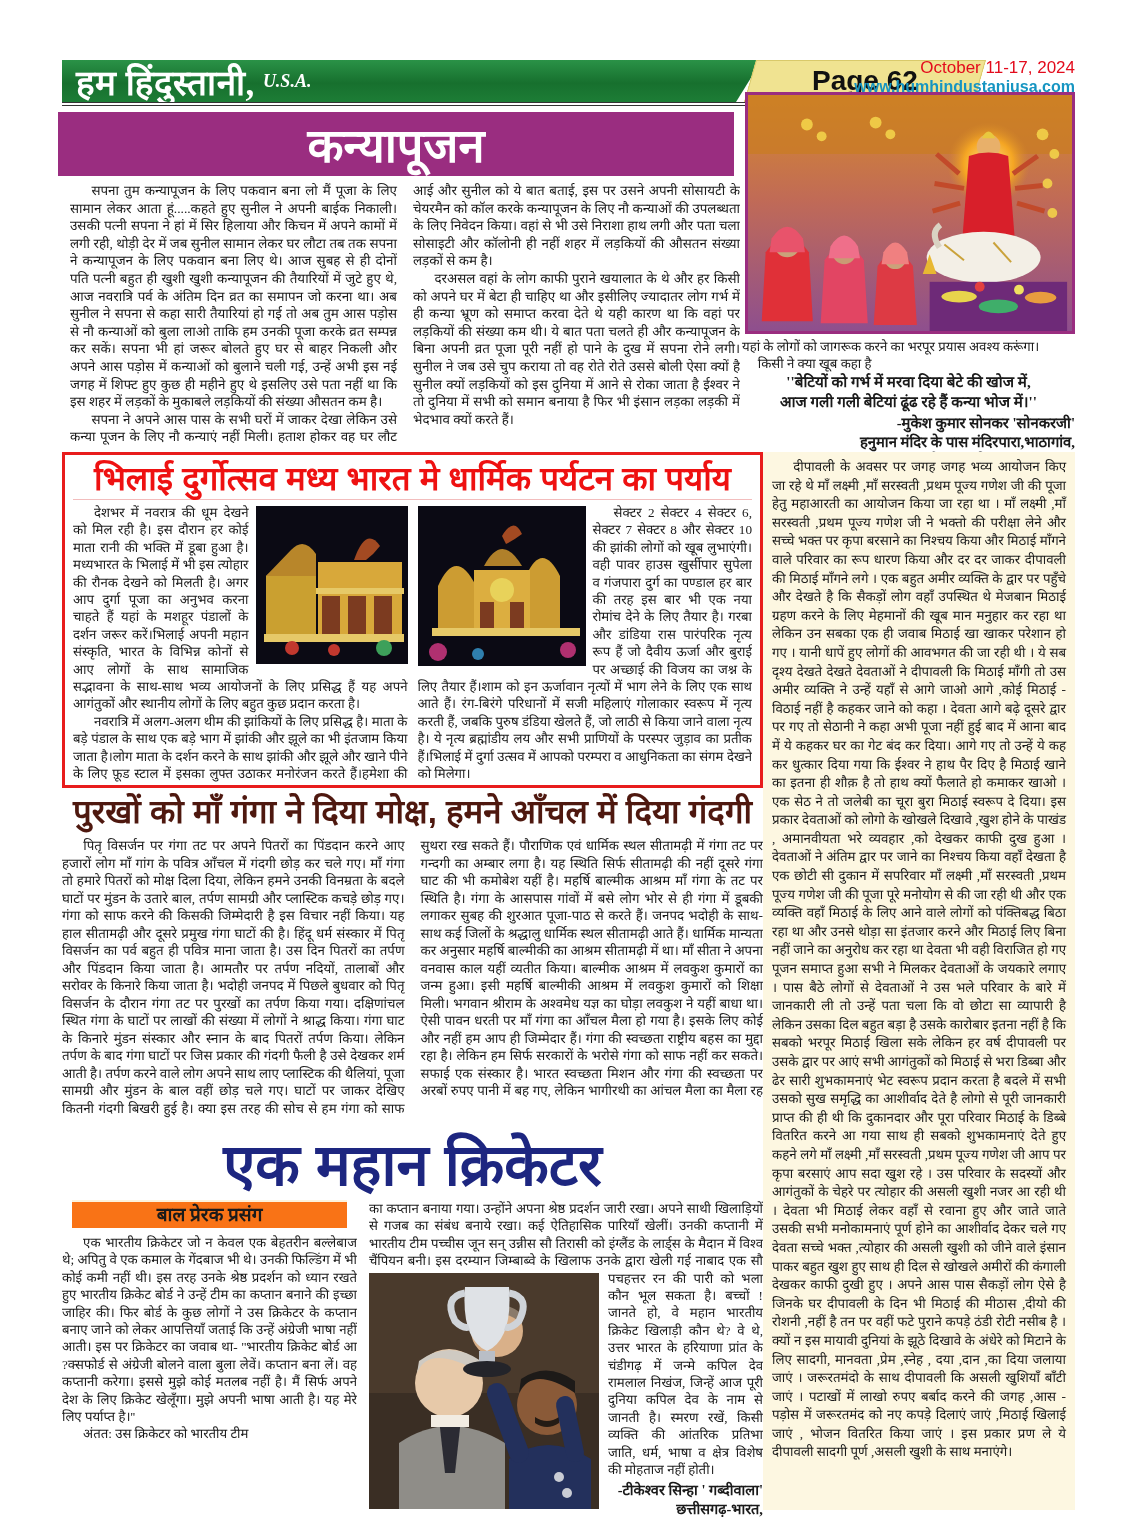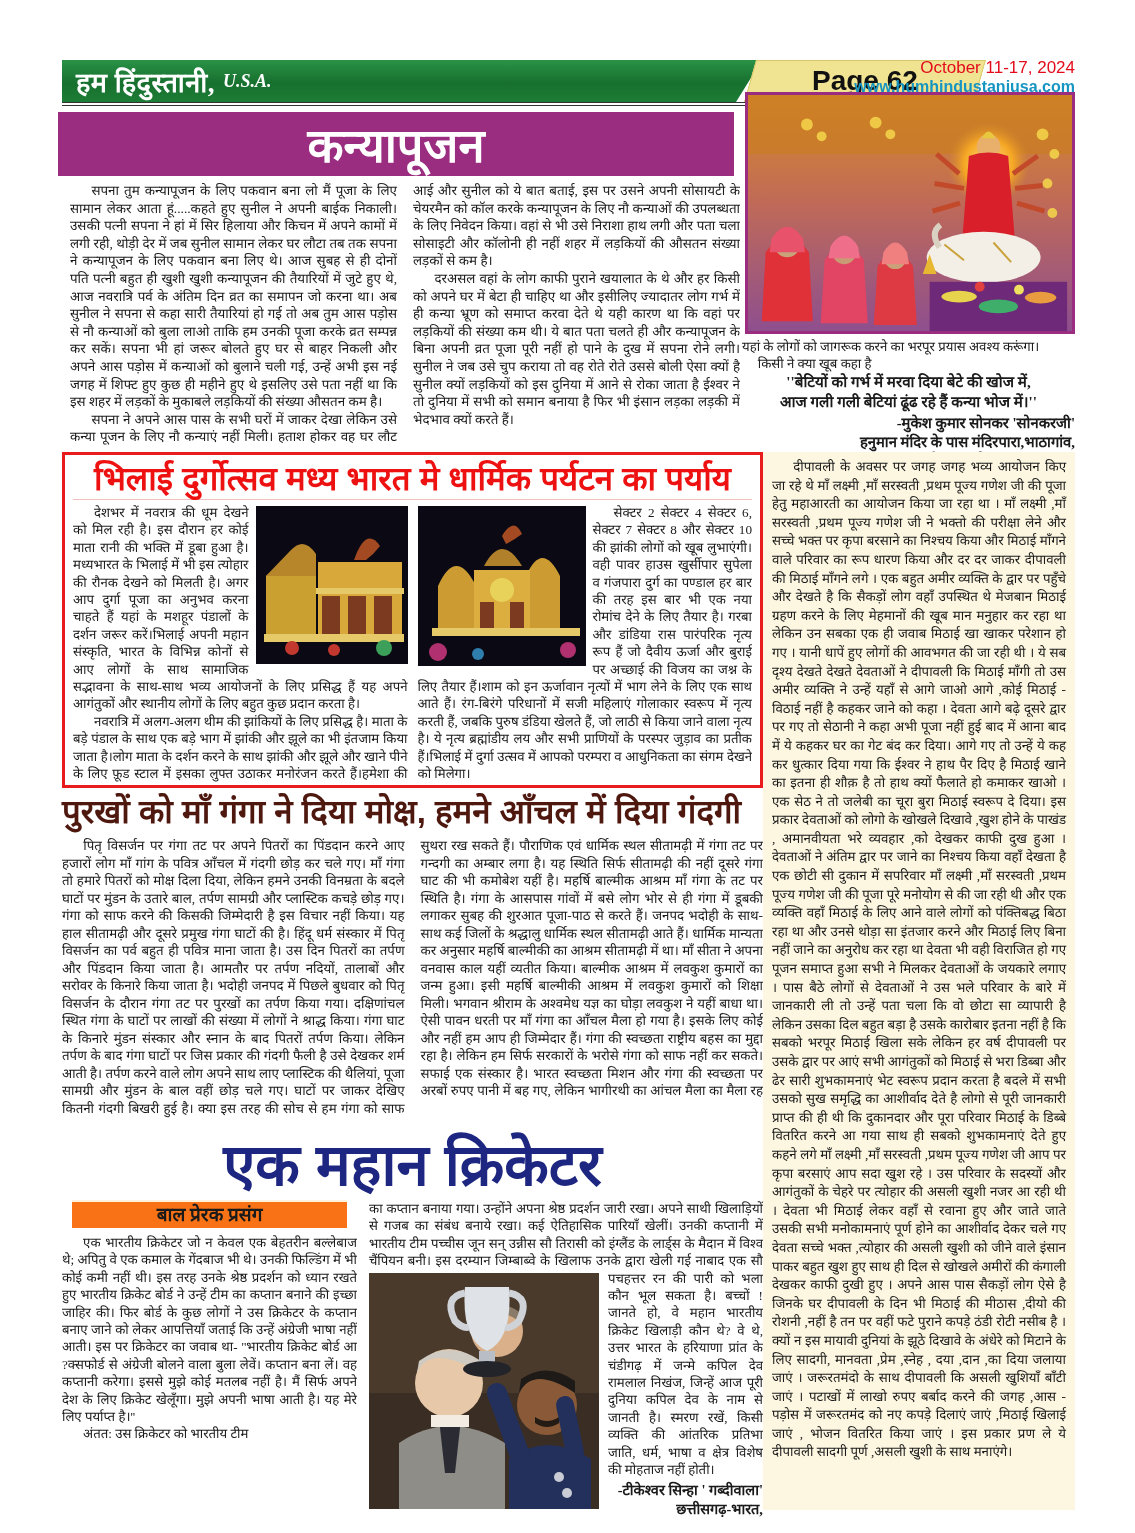--- a/index.html
+++ b/index.html
@@ -6,21 +6,21 @@
   html,body { background:#ffffff; }
   body { font-family:"Liberation Serif","DejaVu Serif",serif; color:#1a1a1a; }
   .page { position:relative; width:1135px; height:1533px; background:#fff; overflow:hidden; }
 
   
   .header { position:absolute; left:62px; top:58px; width:1013px; height:48px; border-bottom:4px double #333; }
   .masthead { position:absolute; left:0; top:2px; width:700px; height:42px;
     background:linear-gradient(180deg,#2a9247 0%,#17702e 55%,#1d7d36 100%);
     clip-path:polygon(0 0, 100% 0, calc(100% - 26px) 100%, 0 100%);
     display:flex; align-items:center; padding-left:14px; }
-  .masthead-title { color:#fff; font-weight:bold; font-size:27px; letter-spacing:.5px;text-align:right; }
+  .masthead-title { color:#fff; font-weight:bold; font-size:35px; letter-spacing:.5px;text-align:right; }
   .masthead-usa { color:#fff; font-weight:bold; font-style:italic; font-size:18px; margin-left:8px; }
   .page-badge { position:absolute; left:688px; top:2px; width:230px; height:42px; background:#f0e391;
     transform:skewX(-16deg); display:flex; align-items:center; justify-content:center;
     box-shadow:0 0 0 1px #d9c96a inset; }
   .page-badge span { transform:skewX(16deg); font-family:"Liberation Sans",sans-serif; font-weight:bold; font-size:28px; color:#111; }
   .header-right { position:absolute; right:0; top:0; text-align:right; line-height:1.15; font-family:"Liberation Sans",sans-serif; }
   .header-date { color:#e30b1c; font-weight:normal; font-size:17px; }
   .header-site { color:#1695c2; font-weight:bold; font-size:16px; }
 
   
@@ -57,21 +57,21 @@
   
   .tyohar-box { position:absolute; left:763px; top:452px; width:312px; height:1058px;
     background:#fdf7e1; padding:6px 9px 4px; overflow:hidden; }
   .tyohar-head { text-align:center; color:#1d2680; font-weight:bold; font-size:40px; line-height:44px;
     font-family:"Liberation Sans",sans-serif; margin-bottom:6px; }
   .tyohar-body { font-size:13.3px; line-height:18.6px; text-align:justify; }
   .tyohar-body::first-line { }
 
   
   .ganga { position:absolute; left:62px; top:792px; width:701px; height:340px; }
-  .ganga-head { color:#4e180f; font-weight:bold; font-size:33px; line-height:40px;
+  .ganga-head { text-align:center; color:#4e180f; font-weight:bold; font-size:33px; line-height:40px;
     font-family:"Liberation Sans",sans-serif; }
   .ganga-text { margin-top:5px; height:292px; column-count:2; column-gap:16px; column-fill:auto;
     overflow:hidden; font-size:13.3px; line-height:17.5px; text-align:justify; }
 
   
   .cricket { position:absolute; left:62px; top:1134px; width:701px; height:396px; }
   .cricket-head { text-align:center; color:#1d2680; font-weight:bold; font-size:58px; line-height:62px;
     font-family:"Liberation Sans",sans-serif; }
   .cricket-row { display:flex; gap:12px; margin-top:4px; }
   .cricket-left { width:295px; }

